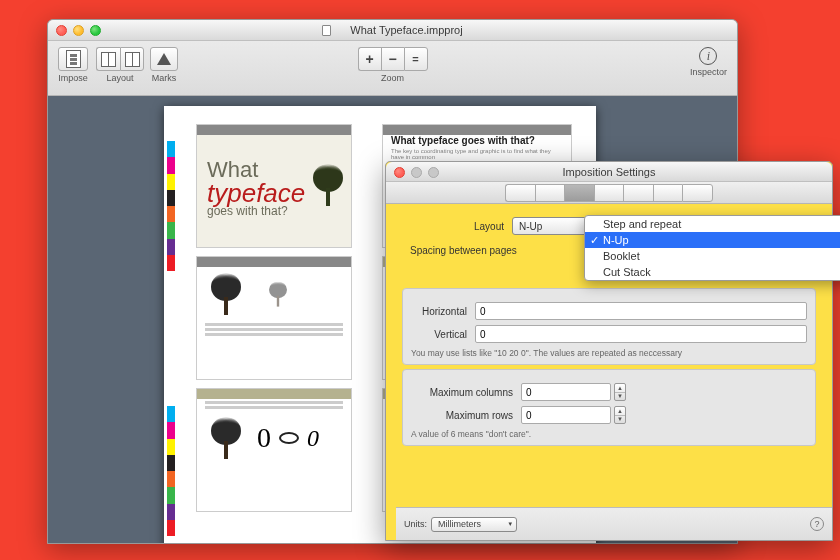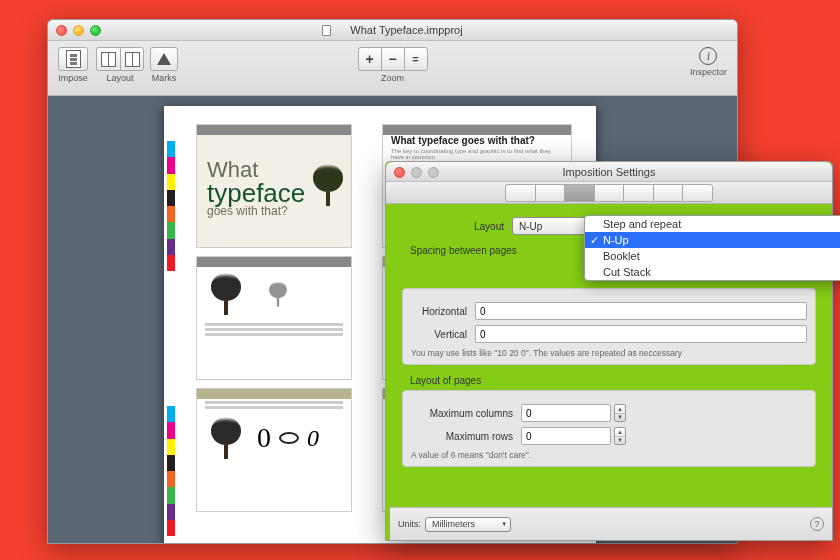--- a/index.html
+++ b/index.html
@@ -35,46 +35,46 @@
 .colorbar div{flex:1}
 .colorbar .c1{background:#00aeef}.colorbar .c2{background:#ec008c}.colorbar .c3{background:#fff200}.colorbar .c4{background:#231f20}.colorbar .c5{background:#f26522}.colorbar .c6{background:#39b54a}.colorbar .c7{background:#662d91}.colorbar .c8{background:#ed1c24}
 .pg{position:absolute;background:#f2f0e6;border:1px solid #ccc}
 .pg .bar{height:10px;background:#888}
 .pgL{left:32px;width:156px}
 .pgR{left:218px;width:190px}
 .tree{display:inline-block;width:46px;height:42px;position:relative}
 .tree::before{content:"";position:absolute;left:8px;top:0;width:30px;height:28px;background:radial-gradient(circle,#2a2a2a 40%,transparent 70%),radial-gradient(circle at 30% 60%,#2a2a2a 40%,transparent 60%),radial-gradient(circle at 70% 60%,#2a2a2a 40%,transparent 60%);border-radius:50%}
 .tree::after{content:"";position:absolute;left:21px;top:24px;width:4px;height:18px;background:#3a2a1a}
 .pg1-title{font:normal 22px Georgia,serif;color:#6b6b5a;padding:8px 0 0 10px;line-height:.95}
-.pg1-title .tf{font-size:26px;color:#14532d}
+.pg1-title .tf{font-style:italic;font-size:26px;color:#b91c1c}
 .pg1-title .gw{font-size:12px;display:block}
 .pg2-h{font:bold 10px Arial;color:#222;padding:0 8px 2px}
 .pg2-s{font-size:6px;color:#888;padding:0 8px}
 .lines{height:3px;background:#ccc;margin:2px 8px}
 
-.inspector{position:absolute;left:385px;top:161px;width:448px;height:380px;background:#84cc16;border:1px solid #9a9a9a;border-radius:5px 5px 0 0;box-shadow:0 8px 30px rgba(0,0,0,.4)}
+.inspector{position:absolute;left:385px;top:161px;width:448px;height:380px;background:#fde047;border:1px solid #9a9a9a;border-radius:5px 5px 0 0;box-shadow:0 8px 30px rgba(0,0,0,.4)}
 .inspector .titlebar{height:20px}
 .tabrow{height:22px;background:linear-gradient(#f0f0f0,#d9d9d9);border-bottom:1px solid #b5b5b5;display:flex;align-items:center;justify-content:center;font-size:9px;color:#555}
 .tabrow .tab{padding:3px 8px;border:1px solid #aaa;background:linear-gradient(#fff,#e4e4e4);border-right-width:0}
 .tabrow .tab:first-child{border-radius:3px 0 0 3px}
 .tabrow .tab:last-child{border-radius:0 3px 3px 0;border-right-width:1px}
 .form{padding:8px 16px;font-size:10px;color:#333}
 .row{display:flex;align-items:center;margin:5px 0}
 .row label{width:110px;text-align:right;padding-right:8px}
 .row .field{flex:1;position:relative}
 .txtfield{width:100%;height:18px;border:1px solid #aaa;border-radius:2px;background:#fff;padding:0 4px;font-size:10px}
 .select{width:100%;height:18px;border:1px solid #8a8a8a;border-radius:3px;background:linear-gradient(#fff,#e6e6e6);font-size:10px;padding:0 18px 0 6px;position:relative;display:flex;align-items:center}
 .stepper{display:flex;align-items:center}
 .stepper .txtfield{width:90px}
 .stepper-btns{width:12px;height:18px;margin-left:3px;border:1px solid #999;border-radius:2px;background:linear-gradient(#fff,#ddd);display:flex;flex-direction:column}
 .stepper-btns div{flex:1;display:flex;align-items:center;justify-content:center;font-size:6px;color:#555}
 .stepper-btns div:first-child{border-bottom:1px solid #bbb}
 .section-h{font-size:10px;margin:10px 0 4px 8px}
 .hint{font-size:8.5px;color:#666;text-align:left;margin-top:3px}
-.footer{position:absolute;left:4px;right:0;bottom:0;height:22px;border-top:1px solid #bbb;background:linear-gradient(#ededed,#dedede);display:flex;align-items:center;padding:16px 8px;font-size:9px;color:#444}
+.footer{position:absolute;left:10px;right:0;bottom:0;height:22px;border-top:1px solid #bbb;background:linear-gradient(#ededed,#dedede);display:flex;align-items:center;padding:16px 8px;font-size:9px;color:#444}
 .footer .select{width:86px;height:15px;margin-left:4px;font-size:9px}
 .help{margin-left:auto;width:14px;height:14px;border:1px solid #888;border-radius:50%;display:flex;align-items:center;justify-content:center;font-size:9px;color:#666}
 
 .dropdown{position:absolute;left:72px;top:-2px;width:362px;background:#fff;border:1px solid #9a9a9a;border-radius:4px;box-shadow:0 4px 14px rgba(0,0,0,.35);z-index:50;overflow:hidden}
 .dropdown .opt{padding:2px 18px;font-size:11px}
 .dropdown .opt.sel{background:#2a6ff8;color:#fff;position:relative}
 .dropdown .opt.sel::before{content:"✓";position:absolute;left:5px}
 .group-box{border:1px solid #c7c7c7;border-radius:4px;padding:8px 8px 6px;margin-top:4px;background:#e6e6e6}
 </style>
 </head>
@@ -257,21 +257,20 @@
         <label style="width:64px">Horizontal</label>
         <div class="field"><input class="txtfield" value="0" style=""></div>
       </div>
       <div class="row">
         <label style="width:64px">Vertical</label>
         <div class="field"><input class="txtfield" value="0" style=""></div>
       </div>
       <div class="hint">You may use lists like "10 20 0". The values are repeated as neccessary</div>
     </div>
 
-    <div class="section-h">Layout of pages</div>
     <div class="group-box">
       <div class="row">
         <label>Maximum columns</label>
         <div class="stepper">
           <input class="txtfield" value="0" style="">
           <div class="stepper-btns">
               <div>▲</div>
               <div>▼</div>
             </div>
         </div>

